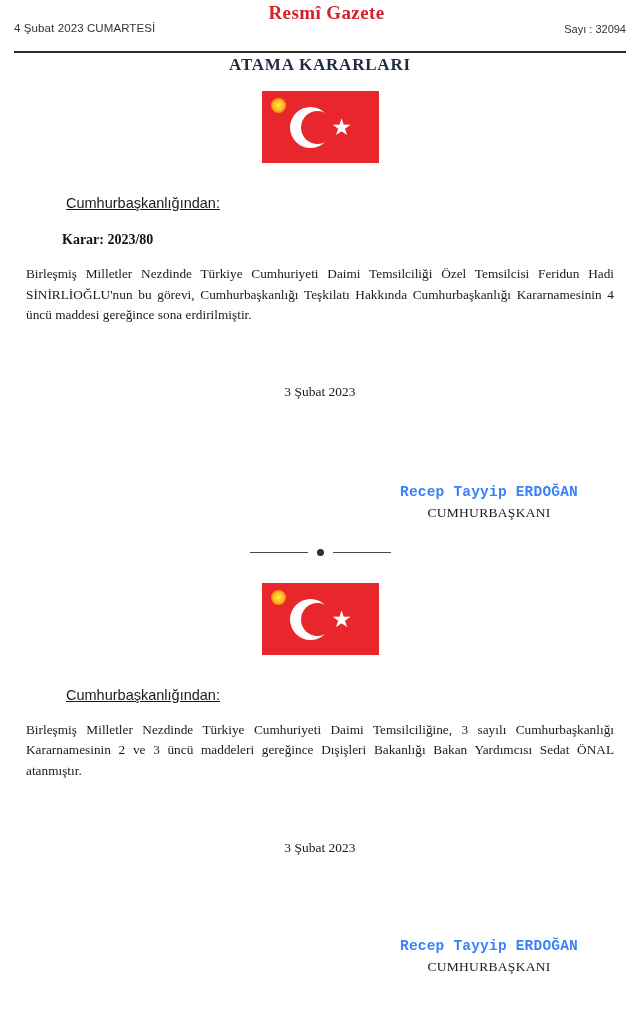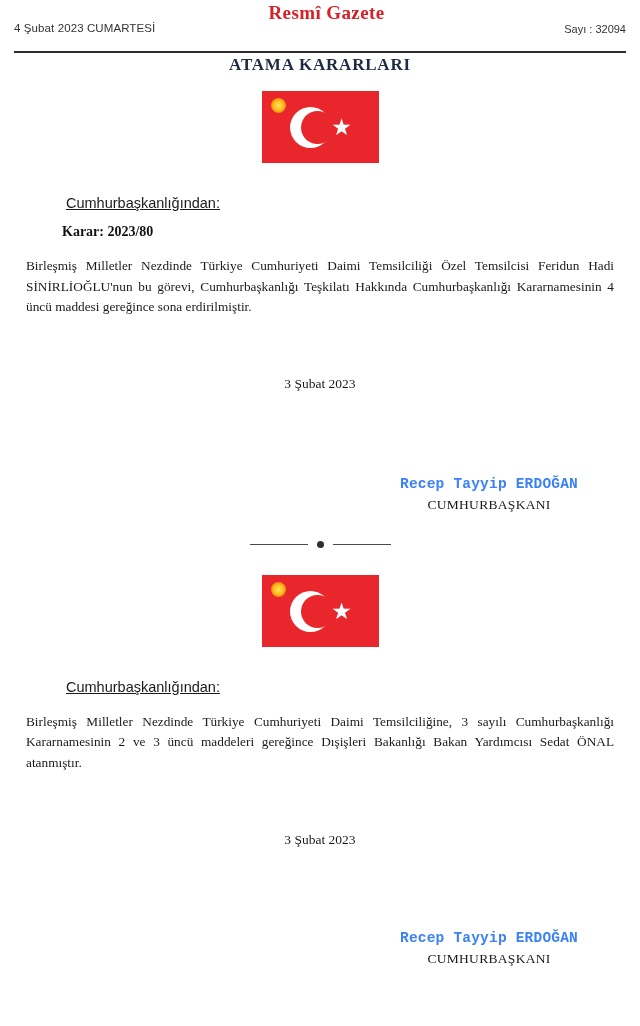--- a/index.html
+++ b/index.html
@@ -130,21 +130,21 @@
     margin-left: 40px;
     margin-top: 18px;
     font-family: Liberation Sans, sans-serif;
     font-size: 14.5px;
     color: #1a1a1a;
     text-decoration: underline;
     display: inline-block;
   }
   .decree-number {
     margin-left: 36px;
-    margin-top: 12px;
+    margin-top: 20px;
     font-family: "Liberation Serif", "DejaVu Serif", serif;
     font-weight: bold;
     font-size: 14px;
     color: #111111;
   }
   .decree-body {
     margin-top: 16px;
     font-family: "Liberation Serif", "DejaVu Serif", serif;
     font-size: 13.3px;
     line-height: 1.55;

